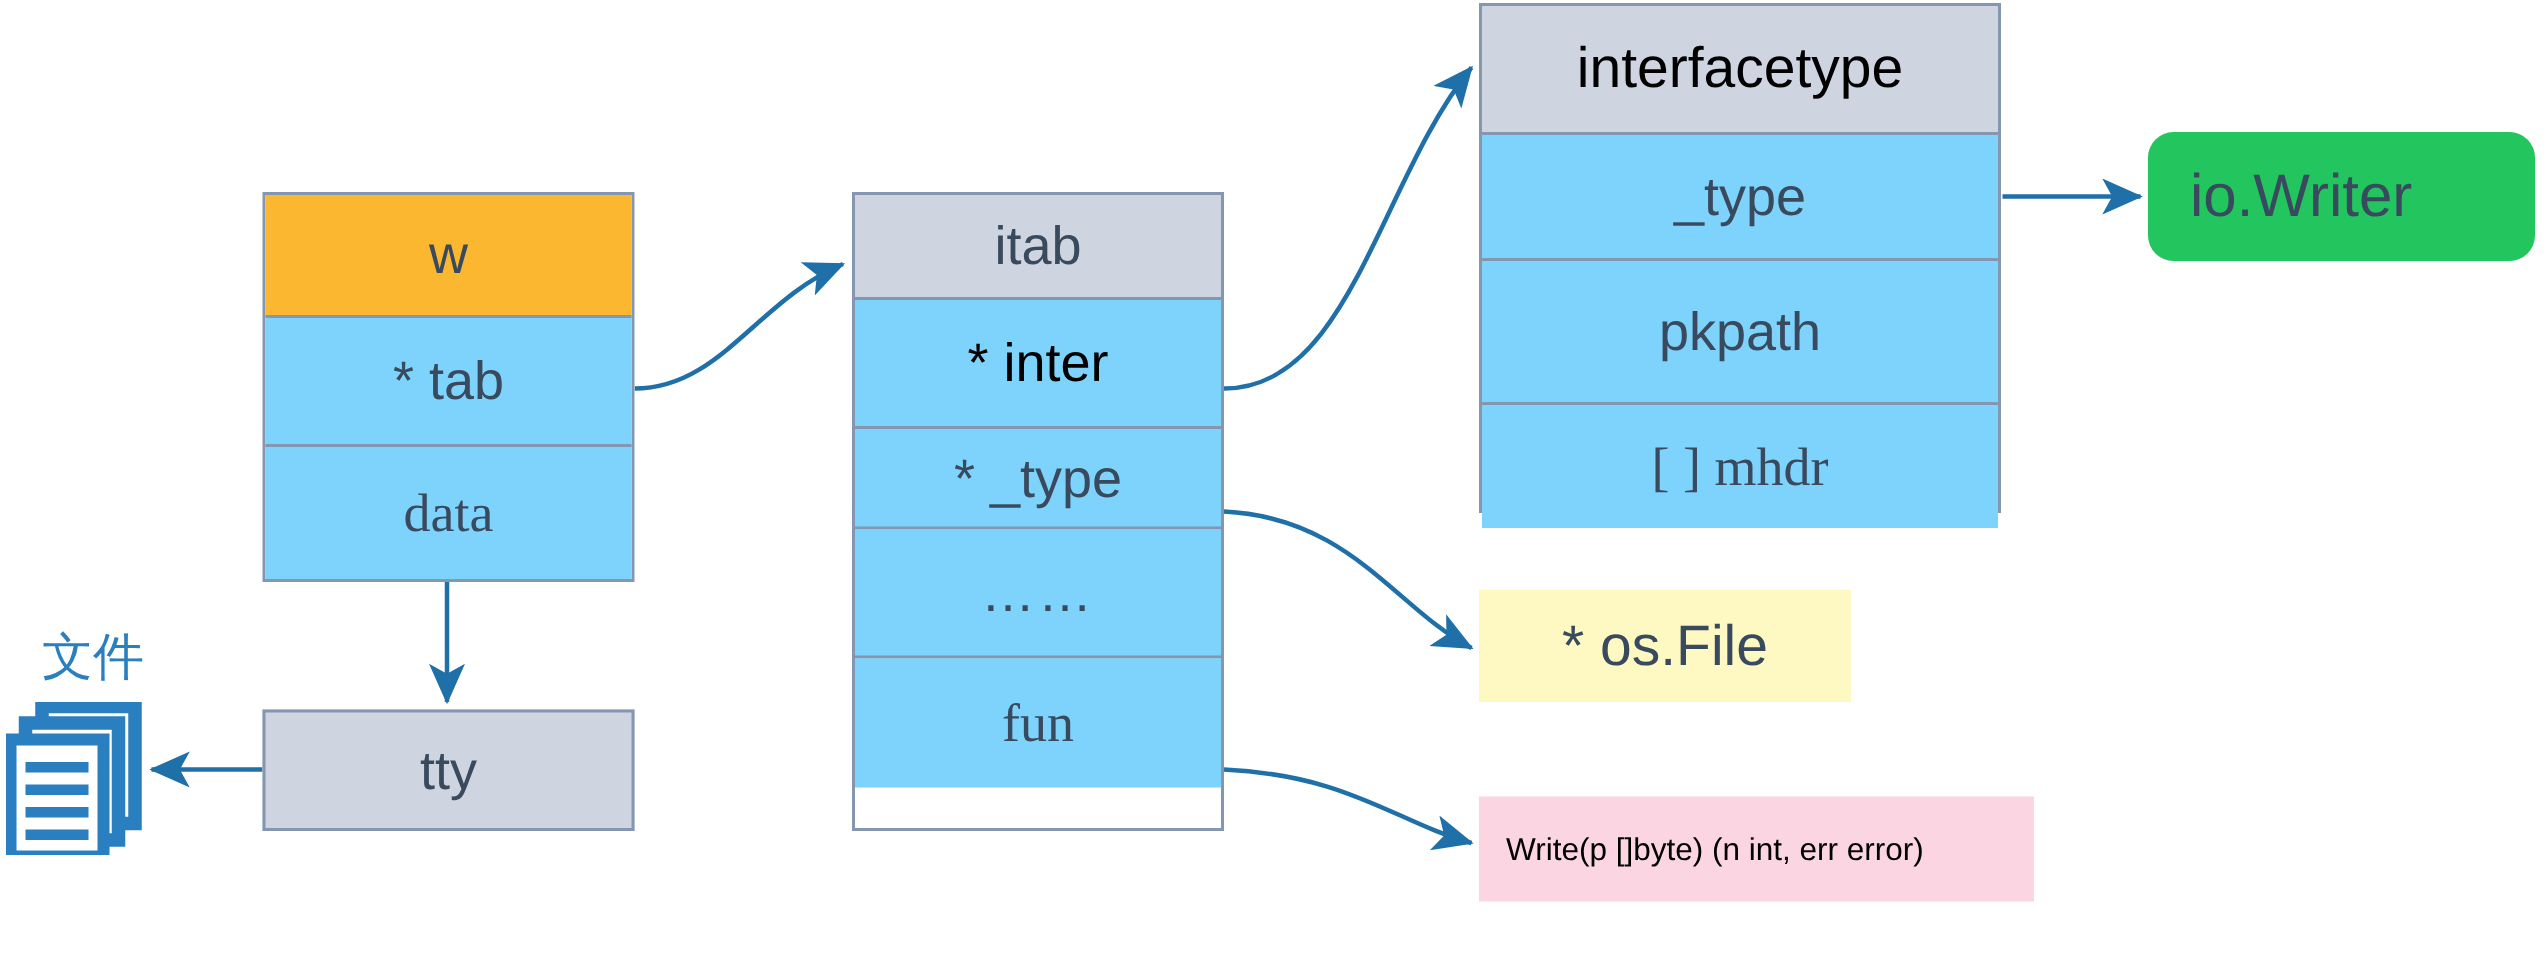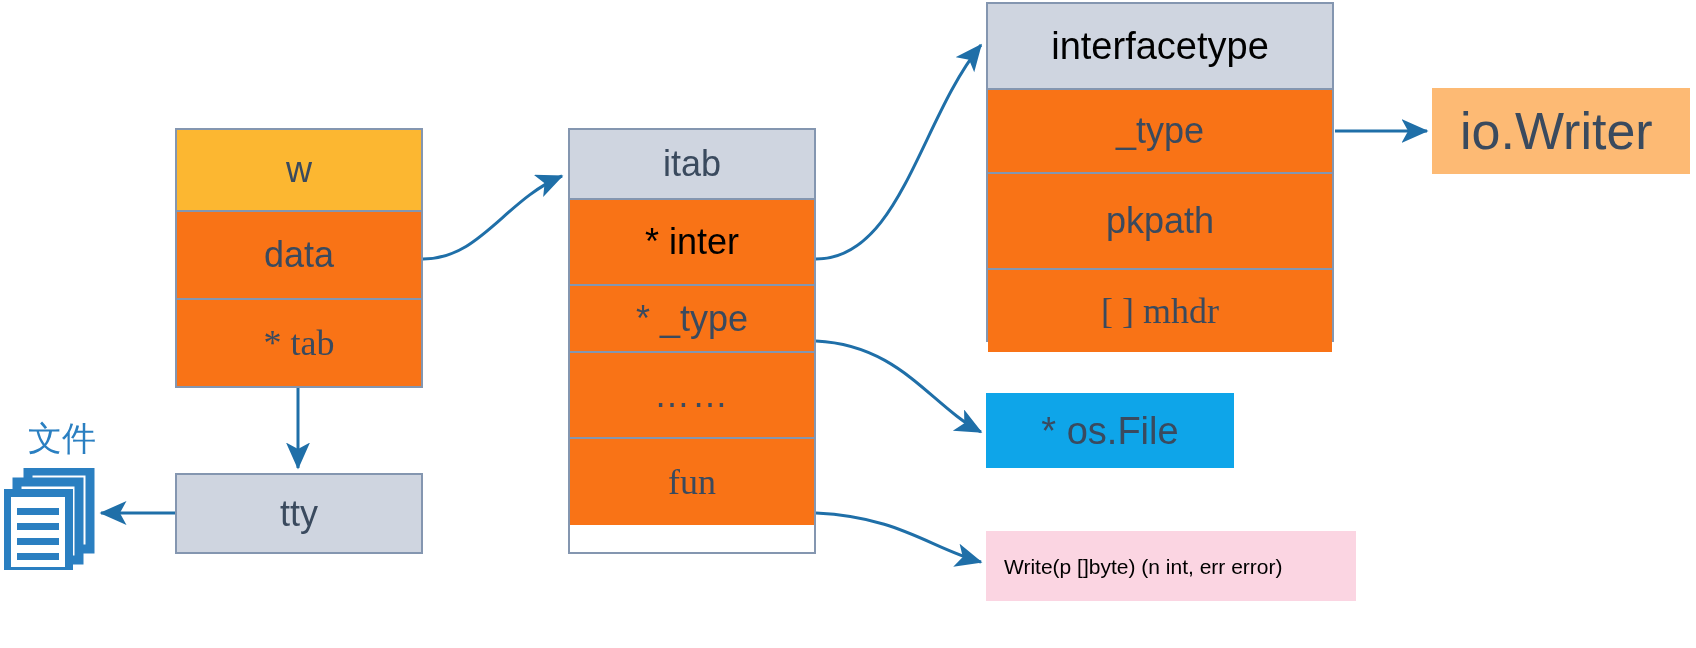--- a/index.html
+++ b/index.html
@@ -32,21 +32,21 @@
     box-sizing: border-box;
     border: 2px solid #8496B0;
     background: #ffffff;
   }
   .struct .row {
     box-sizing: border-box;
     display: flex;
     align-items: center;
     justify-content: center;
     border-bottom: 2px solid #8496B0;
-    background: #f97316;
+    background: #7dd3fc;
     color: #3A4A5E;
     font-size: 36px;
     line-height: 1;
     white-space: nowrap;
   }
   .struct .row:last-child { border-bottom: none; font-family: Liberation Serif, serif; }
   .struct .row.header {
     background: #CFD5E0;
   }
   .struct .row.black-text { color: #000000; }
@@ -61,28 +61,29 @@
     white-space: nowrap;
     line-height: 1;
   }
   .box-tty {
     background: #CFD5E0;
     border: 2px solid #8496B0;
     color: #3A4A5E;
     font-size: 36px;
   }
   .box-writer {
-    background: #fdba74;
+    background: #22c55e;
     color: #3A4A5E;
-    font-size: 52px;
+    font-size: 40px;
     justify-content: flex-start;
     padding-left: 28px;
+    border-radius: 17px;
   }
   .box-osfile {
-    background: #0ea5e9;
+    background: #fef9c3;
     color: #3A4A5E;
     font-size: 38px;
   }
   .box-sig {
     background: #FBD5E2;
     color: #000000;
     font-size: 21px;
     justify-content: flex-start;
     padding-left: 18px;
   }
@@ -127,22 +128,22 @@
 
     <path d="M816,341 C900,345 930,405 981,432" fill="none" stroke="#1F6FA8" stroke-width="3" marker-end="url(#ah)"></path>
 
     <path d="M816,513 C900,517 930,548 981,562" fill="none" stroke="#1F6FA8" stroke-width="3" marker-end="url(#ah)"></path>
 
     <path d="M1335,131 L1427,131" fill="none" stroke="#1F6FA8" stroke-width="3" marker-end="url(#ah)"></path>
   </svg>
 
   <div class="struct" style="left:175px; top:128px; width:248px; height:260px;">
     <div class="row orange" style="height:82px;">w</div>
+    <div class="row" style="height:86px;">* tab</div>
     <div class="row" style="height:88px;">data</div>
-    <div class="row" style="height:86px;">* tab</div>
   </div>
 
   <div class="plain-box box-tty" style="left:175px; top:473px; width:248px; height:81px;">tty</div>
 
   <div class="file-label" style="left:28px; top:421px;">文件</div>
 
   <div class="file-icon" style="left:4px; top:468px; width:98px; height:102px;">
     <svg width="98" height="102" viewBox="0 0 98 102" xmlns="http://www.w3.org/2000/svg">
 
       <rect x="24" y="3" width="62" height="78" fill="#ffffff" stroke="#2A7FC1" stroke-width="9"></rect>

